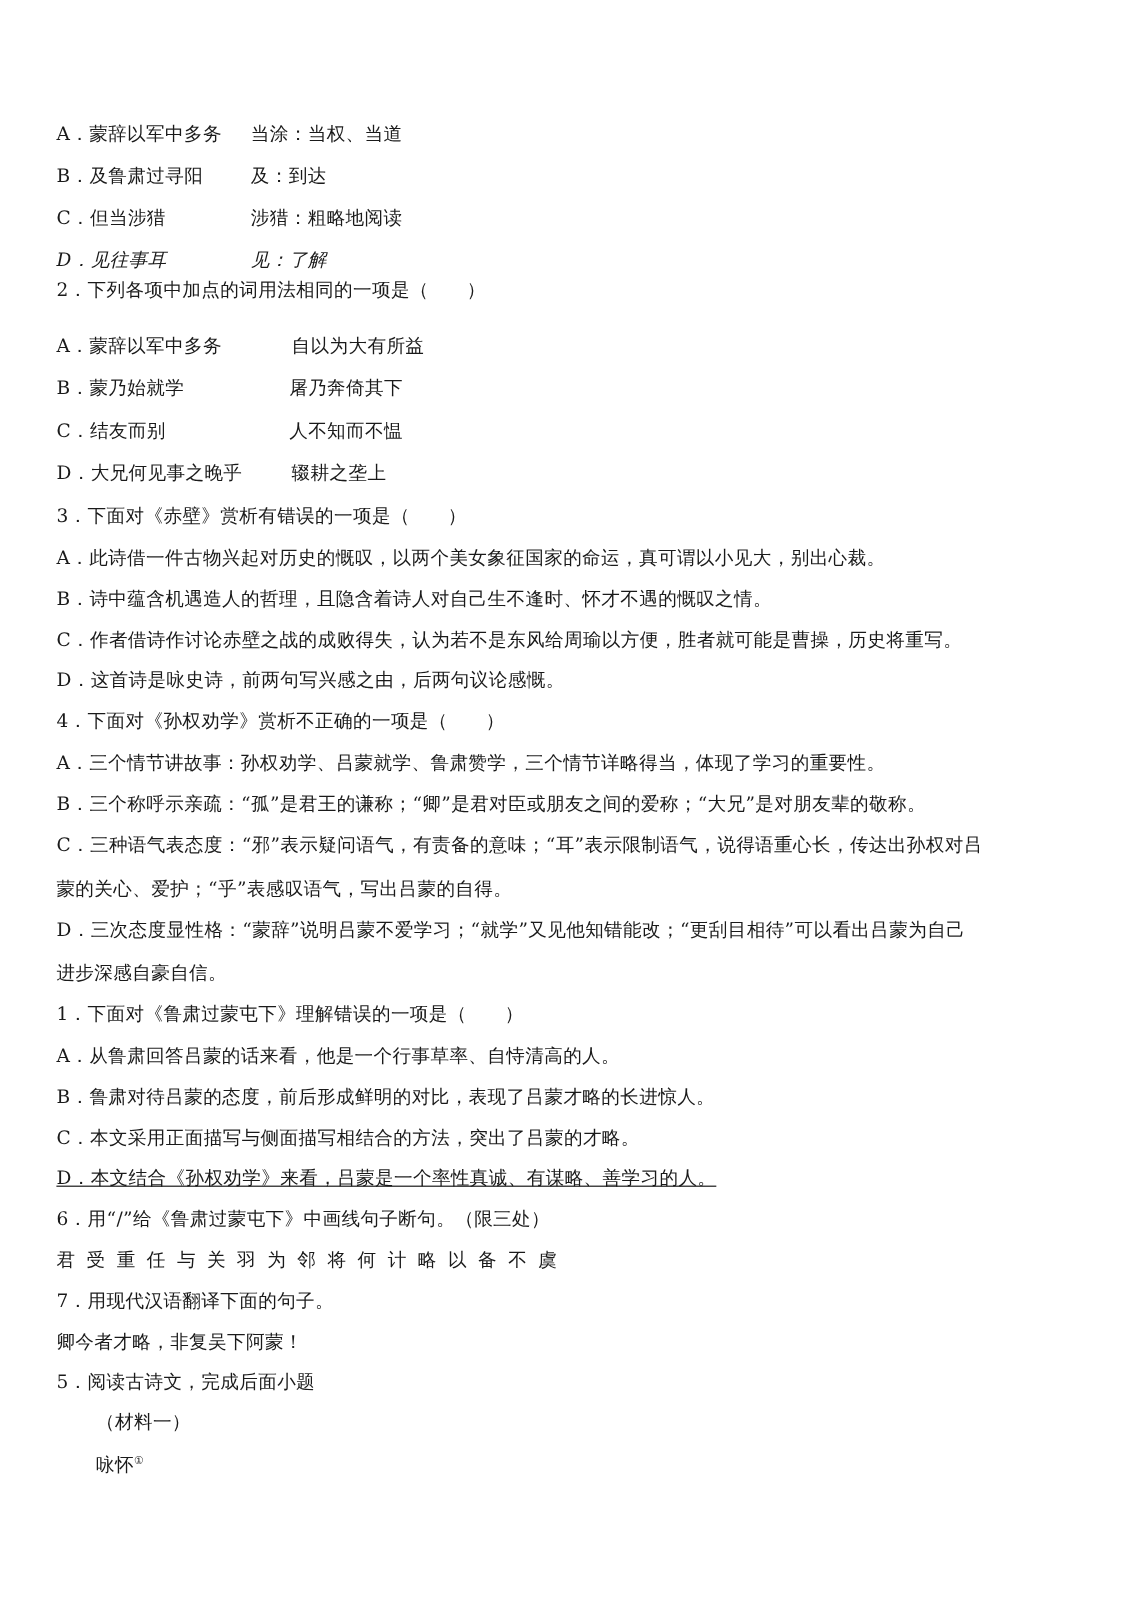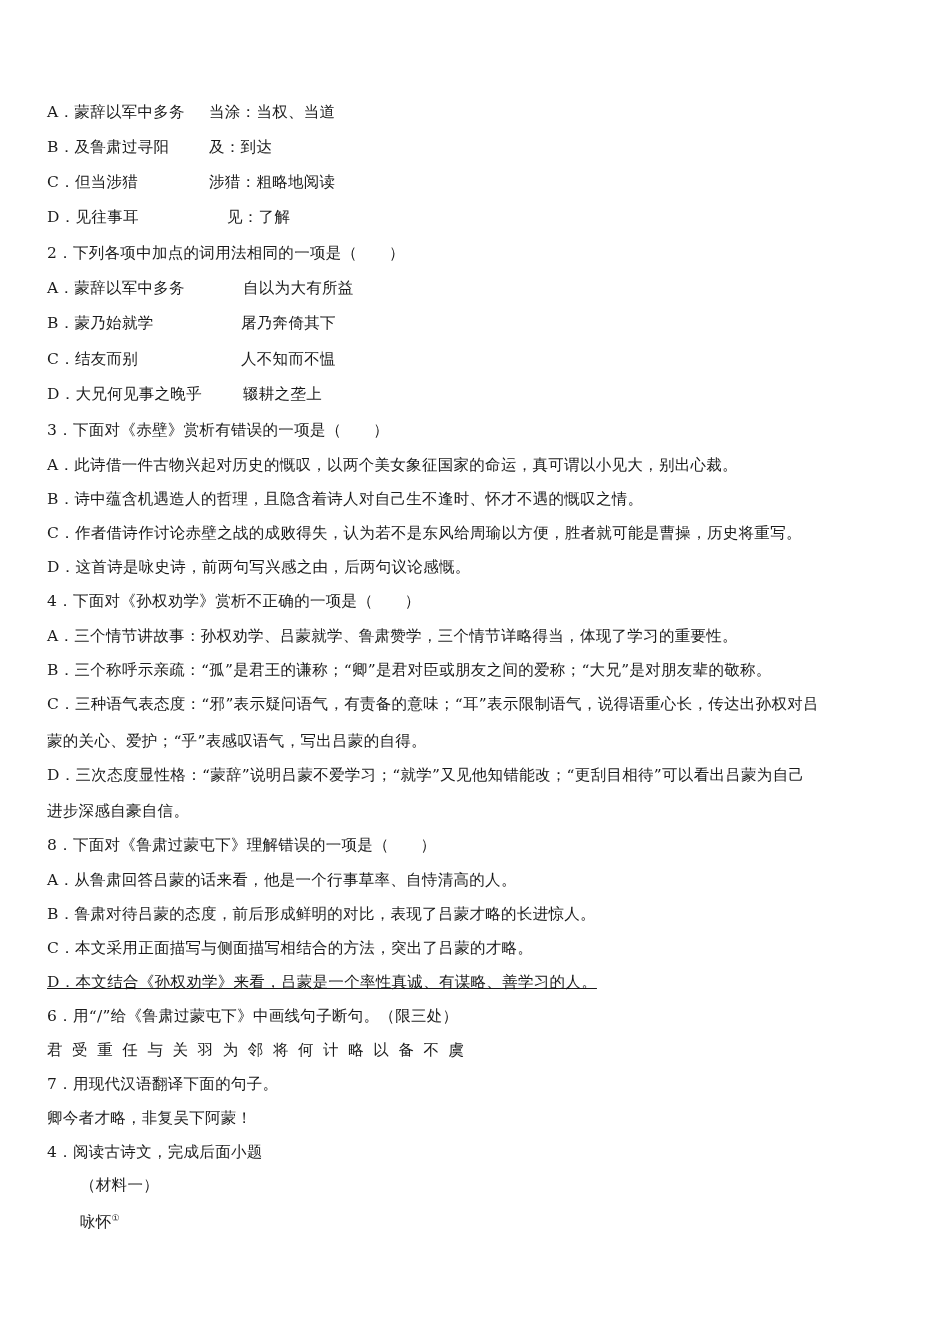--- a/index.html
+++ b/index.html
@@ -18,26 +18,26 @@
   <span class="col2" style="left:162px;">当涂：当权、当道</span>
 </div>
 <div class="line" style="top:137px;">
   <span>B．</span><span>及鲁肃过寻阳</span>
   <span class="col2" style="left:162px;">及：到达</span>
 </div>
 <div class="line" style="top:172px;">
   <span>C．</span><span>但当涉猎</span>
   <span class="col2" style="left:162px;">涉猎：粗略地阅读</span>
 </div>
-<div class="line" style="top:207px;">
+<div class="line" style="top:207px;font-style:italic;">
   <span>D．</span><span>见往事耳</span>
-  <span class="col2" style="left:162px;margin-left:18px;">见：了解</span>
+  <span class="col2" style="left:162px;">见：了解</span>
 </div>
 
-<div class="line" style="top:243px;">2．下列各项中加点的词用法相同的一项是（　　）</div>
+<div class="line" style="top:232px;">2．下列各项中加点的词用法相同的一项是（　　）</div>
 <div class="line" style="top:278px;">
   <span>A．</span><span>蒙辞以军中多务</span>
   <span class="col2" style="left:196px;">自以为大有所益</span>
 </div>
 <div class="line" style="top:313px;text-align:right;">
   <span>B．</span><span>蒙乃始就学</span>
   <span class="col2" style="left:194px;">屠乃奔倚其下</span>
 </div>
 <div class="line" style="top:349px;">
   <span>C．</span><span>结友而别</span>
@@ -55,29 +55,29 @@
 <div class="line" style="top:557px;">D．这首诗是咏史诗，前两句写兴感之由，后两句议论感慨。</div>
 
 <div class="line" style="top:591px;">4．下面对《孙权劝学》赏析不正确的一项是（　　）</div>
 <div class="line" style="top:626px;">A．三个情节讲故事：孙权劝学、吕蒙就学、鲁肃赞学，三个情节详略得当，体现了学习的重要性。</div>
 <div class="line" style="top:660px;">B．三个称呼示亲疏：“孤”是君王的谦称；“卿”是君对臣或朋友之间的爱称；“大兄”是对朋友辈的敬称。</div>
 <div class="line" style="top:694px;">C．三种语气表态度：“邪”表示疑问语气，有责备的意味；“耳”表示限制语气，说得语重心长，传达出孙权对吕</div>
 <div class="line" style="top:731px;">蒙的关心、爱护；“乎”表感叹语气，写出吕蒙的自得。</div>
 <div class="line" style="top:765px;">D．三次态度显性格：“蒙辞”说明吕蒙不爱学习；“就学”又见他知错能改；“更刮目相待”可以看出吕蒙为自己</div>
 <div class="line" style="top:801px;">进步深感自豪自信。</div>
 
-<div class="line" style="top:835px;">8．下面对《鲁肃过蒙屯下》理解错误的一项是（　　）</div>
+<div class="line" style="top:835px;">1．下面对《鲁肃过蒙屯下》理解错误的一项是（　　）</div>
 <div class="line" style="top:870px;">A．从鲁肃回答吕蒙的话来看，他是一个行事草率、自恃清高的人。</div>
 <div class="line" style="top:904px;">B．鲁肃对待吕蒙的态度，前后形成鲜明的对比，表现了吕蒙才略的长进惊人。</div>
 <div class="line" style="top:938px;">C．本文采用正面描写与侧面描写相结合的方法，突出了吕蒙的才略。</div>
 <div class="line" style="top:972px;text-decoration:underline;">D．本文结合《孙权劝学》来看，吕蒙是一个率性真诚、有谋略、善学习的人。</div>
 
 <div class="line" style="top:1006px;">6．用“/”给《鲁肃过蒙屯下》中画线句子断句。（限三处）</div>
 <div class="line spaced" style="top:1040px;">君受重任与关羽为邻将何计略以备不虞</div>
 
 <div class="line" style="top:1074px;">7．用现代汉语翻译下面的句子。</div>
 <div class="line" style="top:1108px;">卿今者才略，非复吴下阿蒙！</div>
 
-<div class="line" style="top:1142px;">4．阅读古诗文，完成后面小题</div>
+<div class="line" style="top:1142px;">5．阅读古诗文，完成后面小题</div>
 <div class="line" style="top:1175px; left:80px;">（材料一）</div>
 <div class="line" style="top:1208px; left:80px;">
   <span>咏怀</span><sup>①</sup>
 </div>
 
 </body></html>

